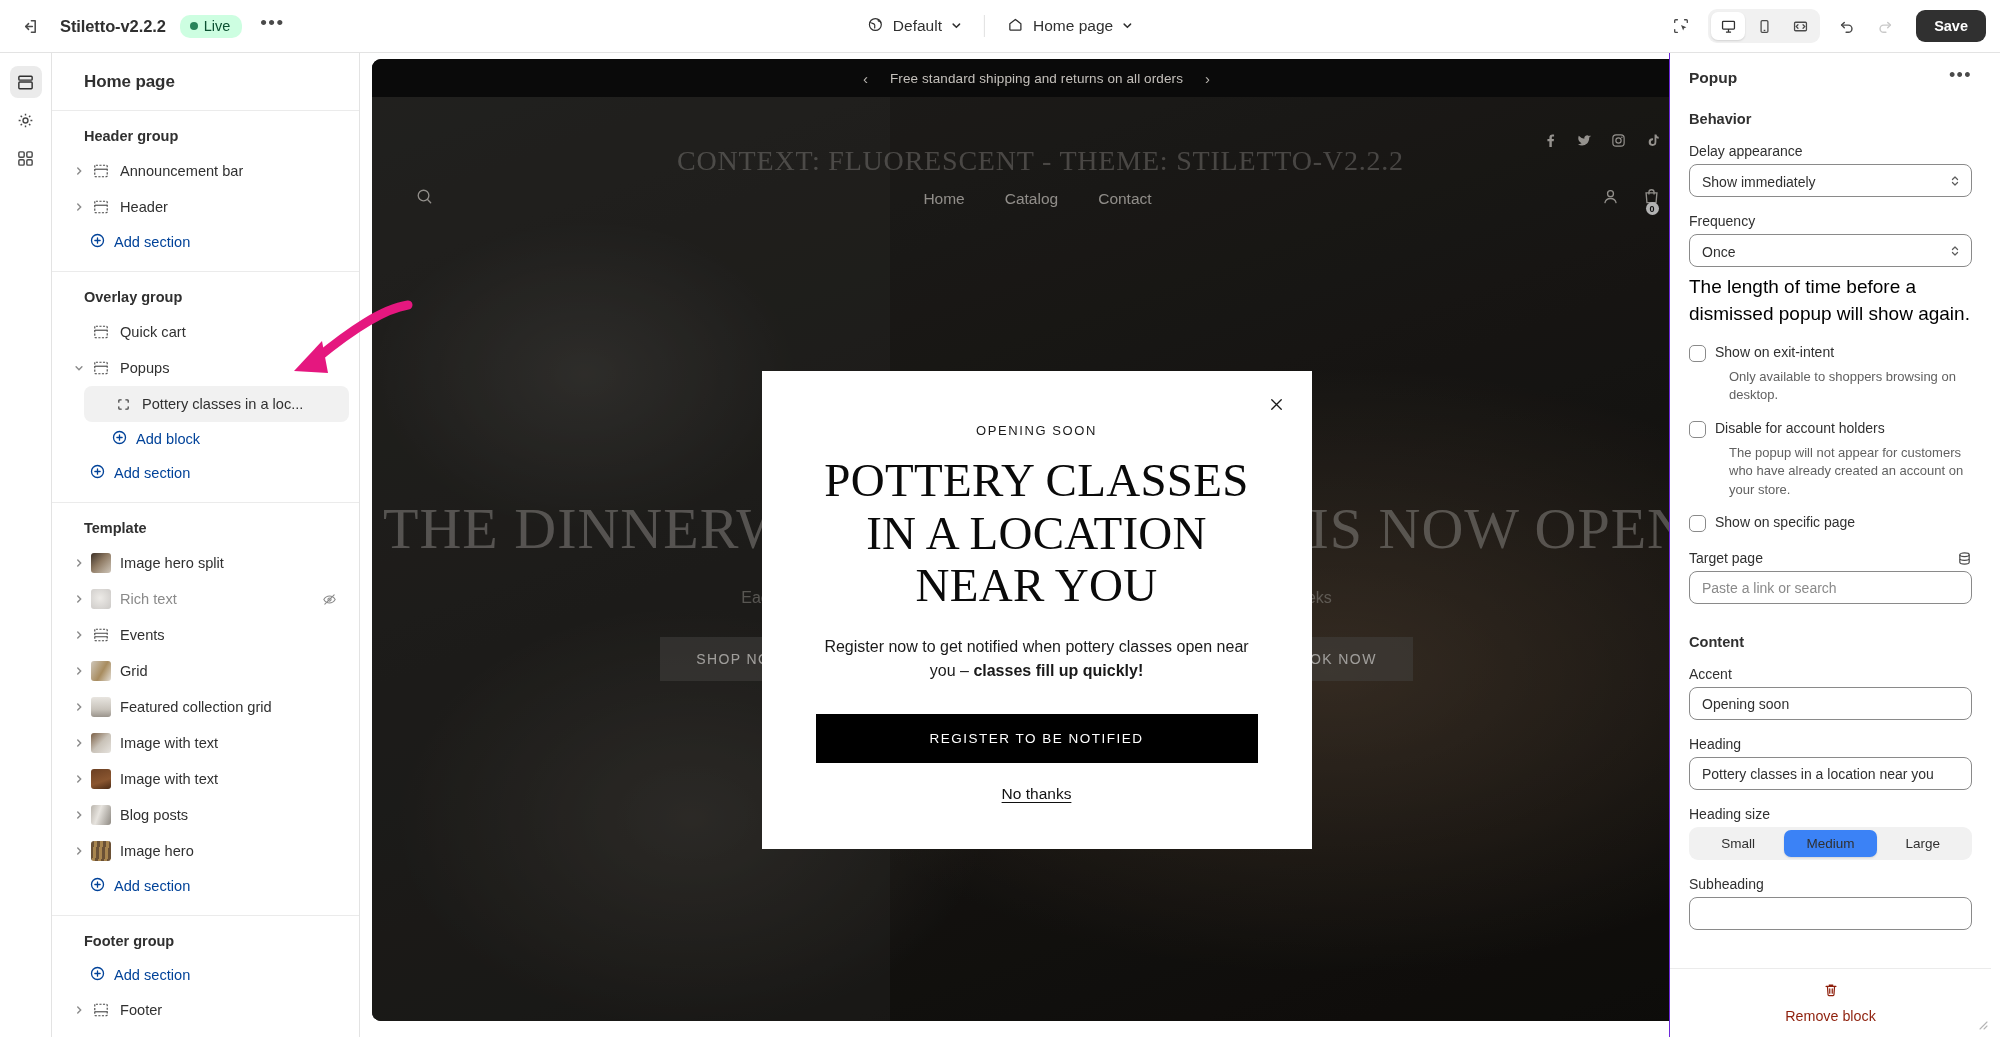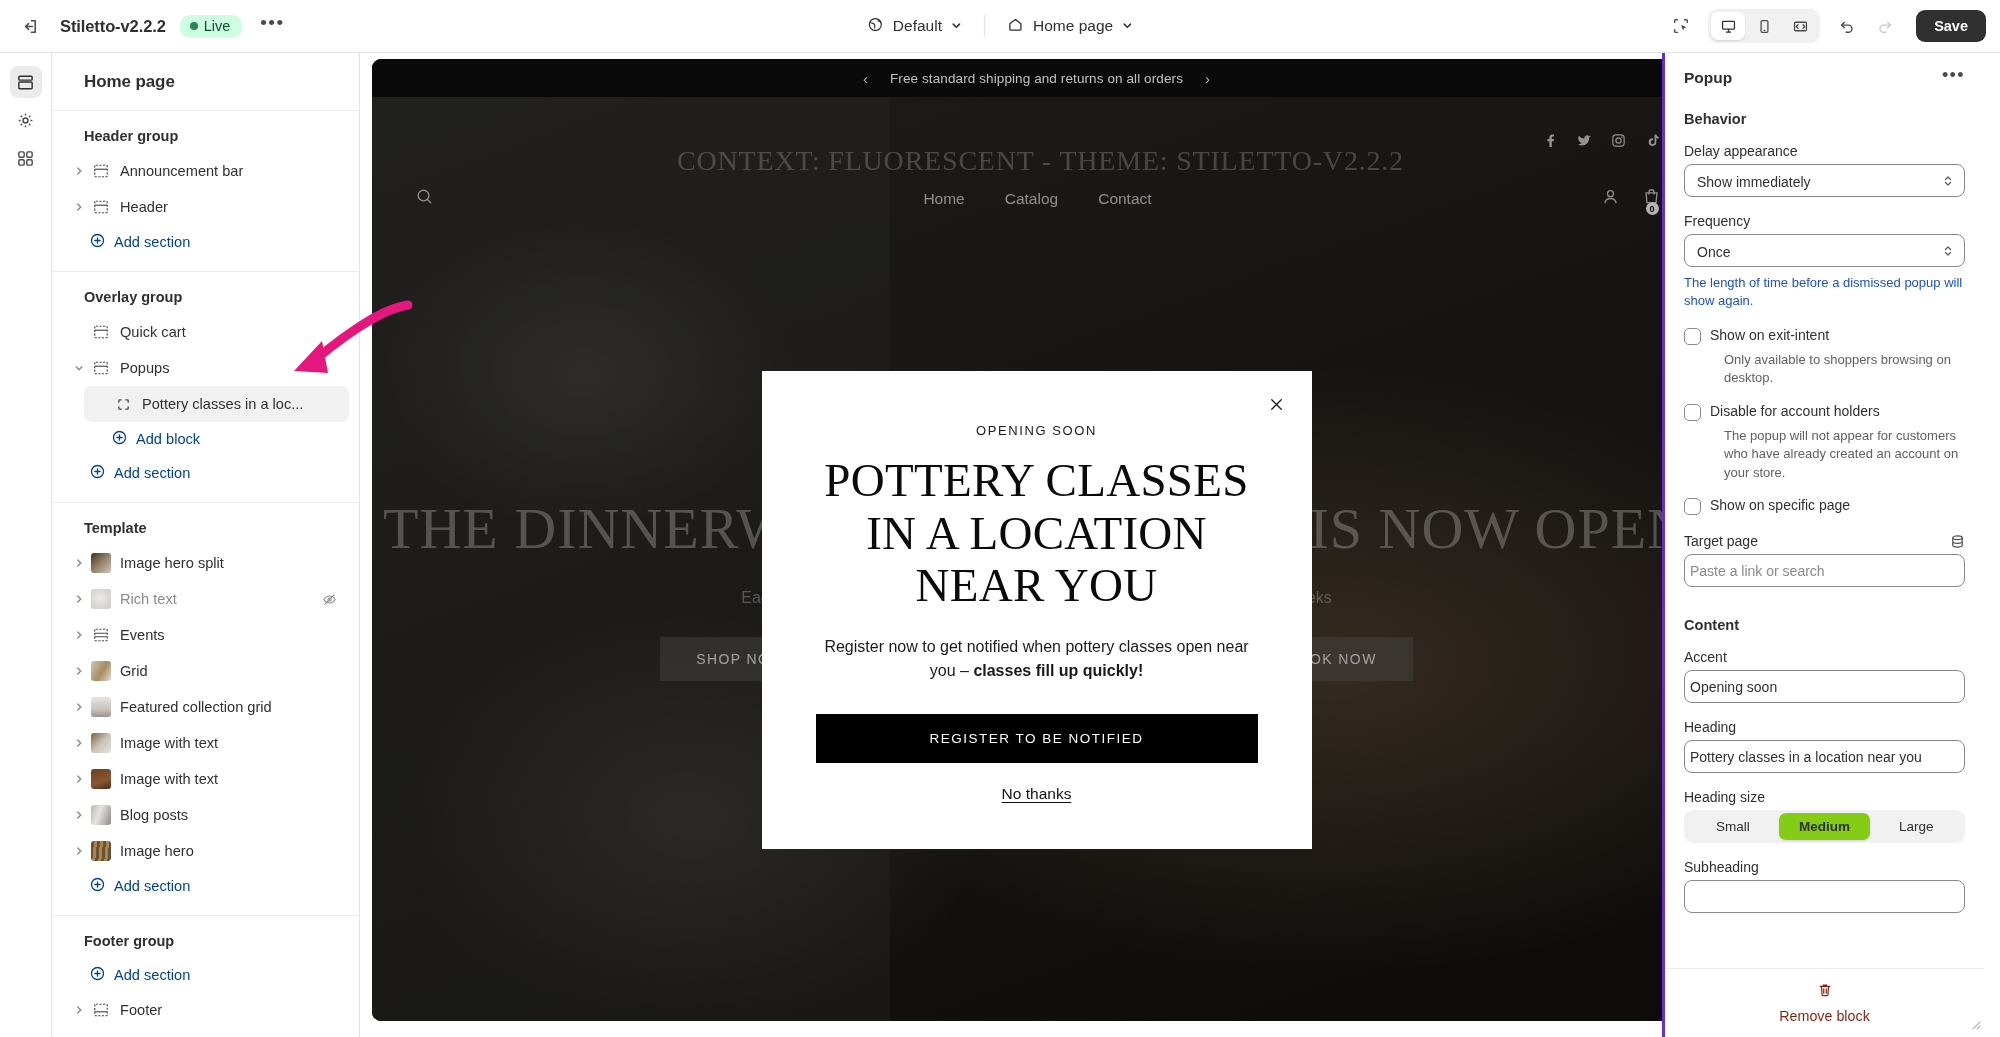--- a/index.html
+++ b/index.html
@@ -236,22 +236,22 @@
   .modal-decline {
     font-size: 15.5px; color: #111; text-decoration: underline;
     text-underline-offset: 3px; cursor: pointer; display: inline-block;
   }
 
   
   .arrow-annotation { position: absolute; top: 280px; left: 270; pointer-events: none; }
 
   
   .rpanel {
-    position: absolute; top: 53px; right: 16px; width: 322px; height: 984px;
-    background: #ffffff; border-left: 3px solid #6d28d9;
+    position: absolute; top: 53px; right: 9px; width: 322px; height: 984px;
+    background: #ffffff; border-left: 1px solid #6d28d9;
     display: flex; flex-direction: column;
   }
   .rp-scroll { flex: 1; overflow: hidden; padding: 0 19px; }
   .rp-head {
     display: flex; align-items: center; justify-content: space-between;
     padding: 16px 19px 10px 19px;
   }
   .rp-title { font-size: 15.5px; font-weight: 600; color: #303030; }
   .rp-dots {
     color: #4a4a4a; font-size: 18px; cursor: pointer; letter-spacing: 1.4px;
@@ -261,50 +261,50 @@
     font-size: 14.6px; font-weight: 600; color: #303030;
     margin: 14px 0 16px 0;
   }
   .rp-label { font-size: 14px; color: #303030; margin-bottom: 5px; }
   .rp-select {
     width: 100%; height: 33px; border: 1px solid #8a8a8a; border-radius: 8px;
     background: #ffffff; display: flex; align-items: center;
     justify-content: space-between; padding: 3px 10px 0 12px;
     font-size: 14px; color: #303030; cursor: pointer; margin-bottom: 16px;
   }
-  .rp-help { font-size: 13px; color: #1d4ed8; line-height: 1.42; margin: -9px 0 16px 0; }
+  .rp-help { font-size: 19px; color: #000000; line-height: 1.42; margin: -9px 0 16px 0; }
   .rp-check-row { display: flex; align-items: flex-start; gap: 9px; margin-bottom: 6px; }
   .rp-box {
     width: 17px; height: 17px; border: 1.5px solid #8a8a8a; border-radius: 5px;
     flex: none; margin-top: 1px; cursor: pointer; background: #fff;
   }
   .rp-check-label { font-size: 14px; color: #303030; }
   .rp-check-help {
     font-size: 13px; color: #616161; line-height: 1.42;
     margin: 1px 0 15px 40px;
   }
   .rp-label-row {
     display: flex; align-items: center; justify-content: space-between;
     margin-bottom: 5px;
   }
   .rp-input {
     width: 100%; height: 33px; border: 1px solid #8a8a8a; border-radius: 8px;
-    background: #ffffff; padding: 0 5px; font-size: 14px; color: #303030;
+    background: #ffffff; padding: 0 12px; font-size: 14px; color: #303030;
     font-family: inherit; margin-bottom: 16px;
   }
   .rp-input::placeholder { color: #8a8a8a; }
   .segmented {
     display: flex; background: #f1f1f1; border-radius: 9px; padding: 3px;
     margin-bottom: 16px;
   }
   .seg {
     flex: 1; text-align: center; font-size: 13.5px; color: #303030;
     padding: 6px 0; border-radius: 7px; cursor: pointer;
   }
-  .seg.active { background: #84cc16; box-shadow: 0 1px 2px rgba(0,0,0,.12); font-weight: 700; }
+  .seg.active { background: #3b82f6; box-shadow: 0 1px 2px rgba(0,0,0,.12); font-weight: 400; }
   .rp-footer {
     border-top: 1px solid #ebebeb; padding: 13px 19px;
     display: flex; align-items: center; gap: 10px; cursor: pointer; flex-direction: column;
   }
   .rp-remove { font-size: 14.3px; color: #8e1f0b; font-weight: 500; }
   .resize-grip { position: absolute; bottom: 3px; right: 3px; color: #b5b5b5; }
 </style>
 </head>
 <body>
 

